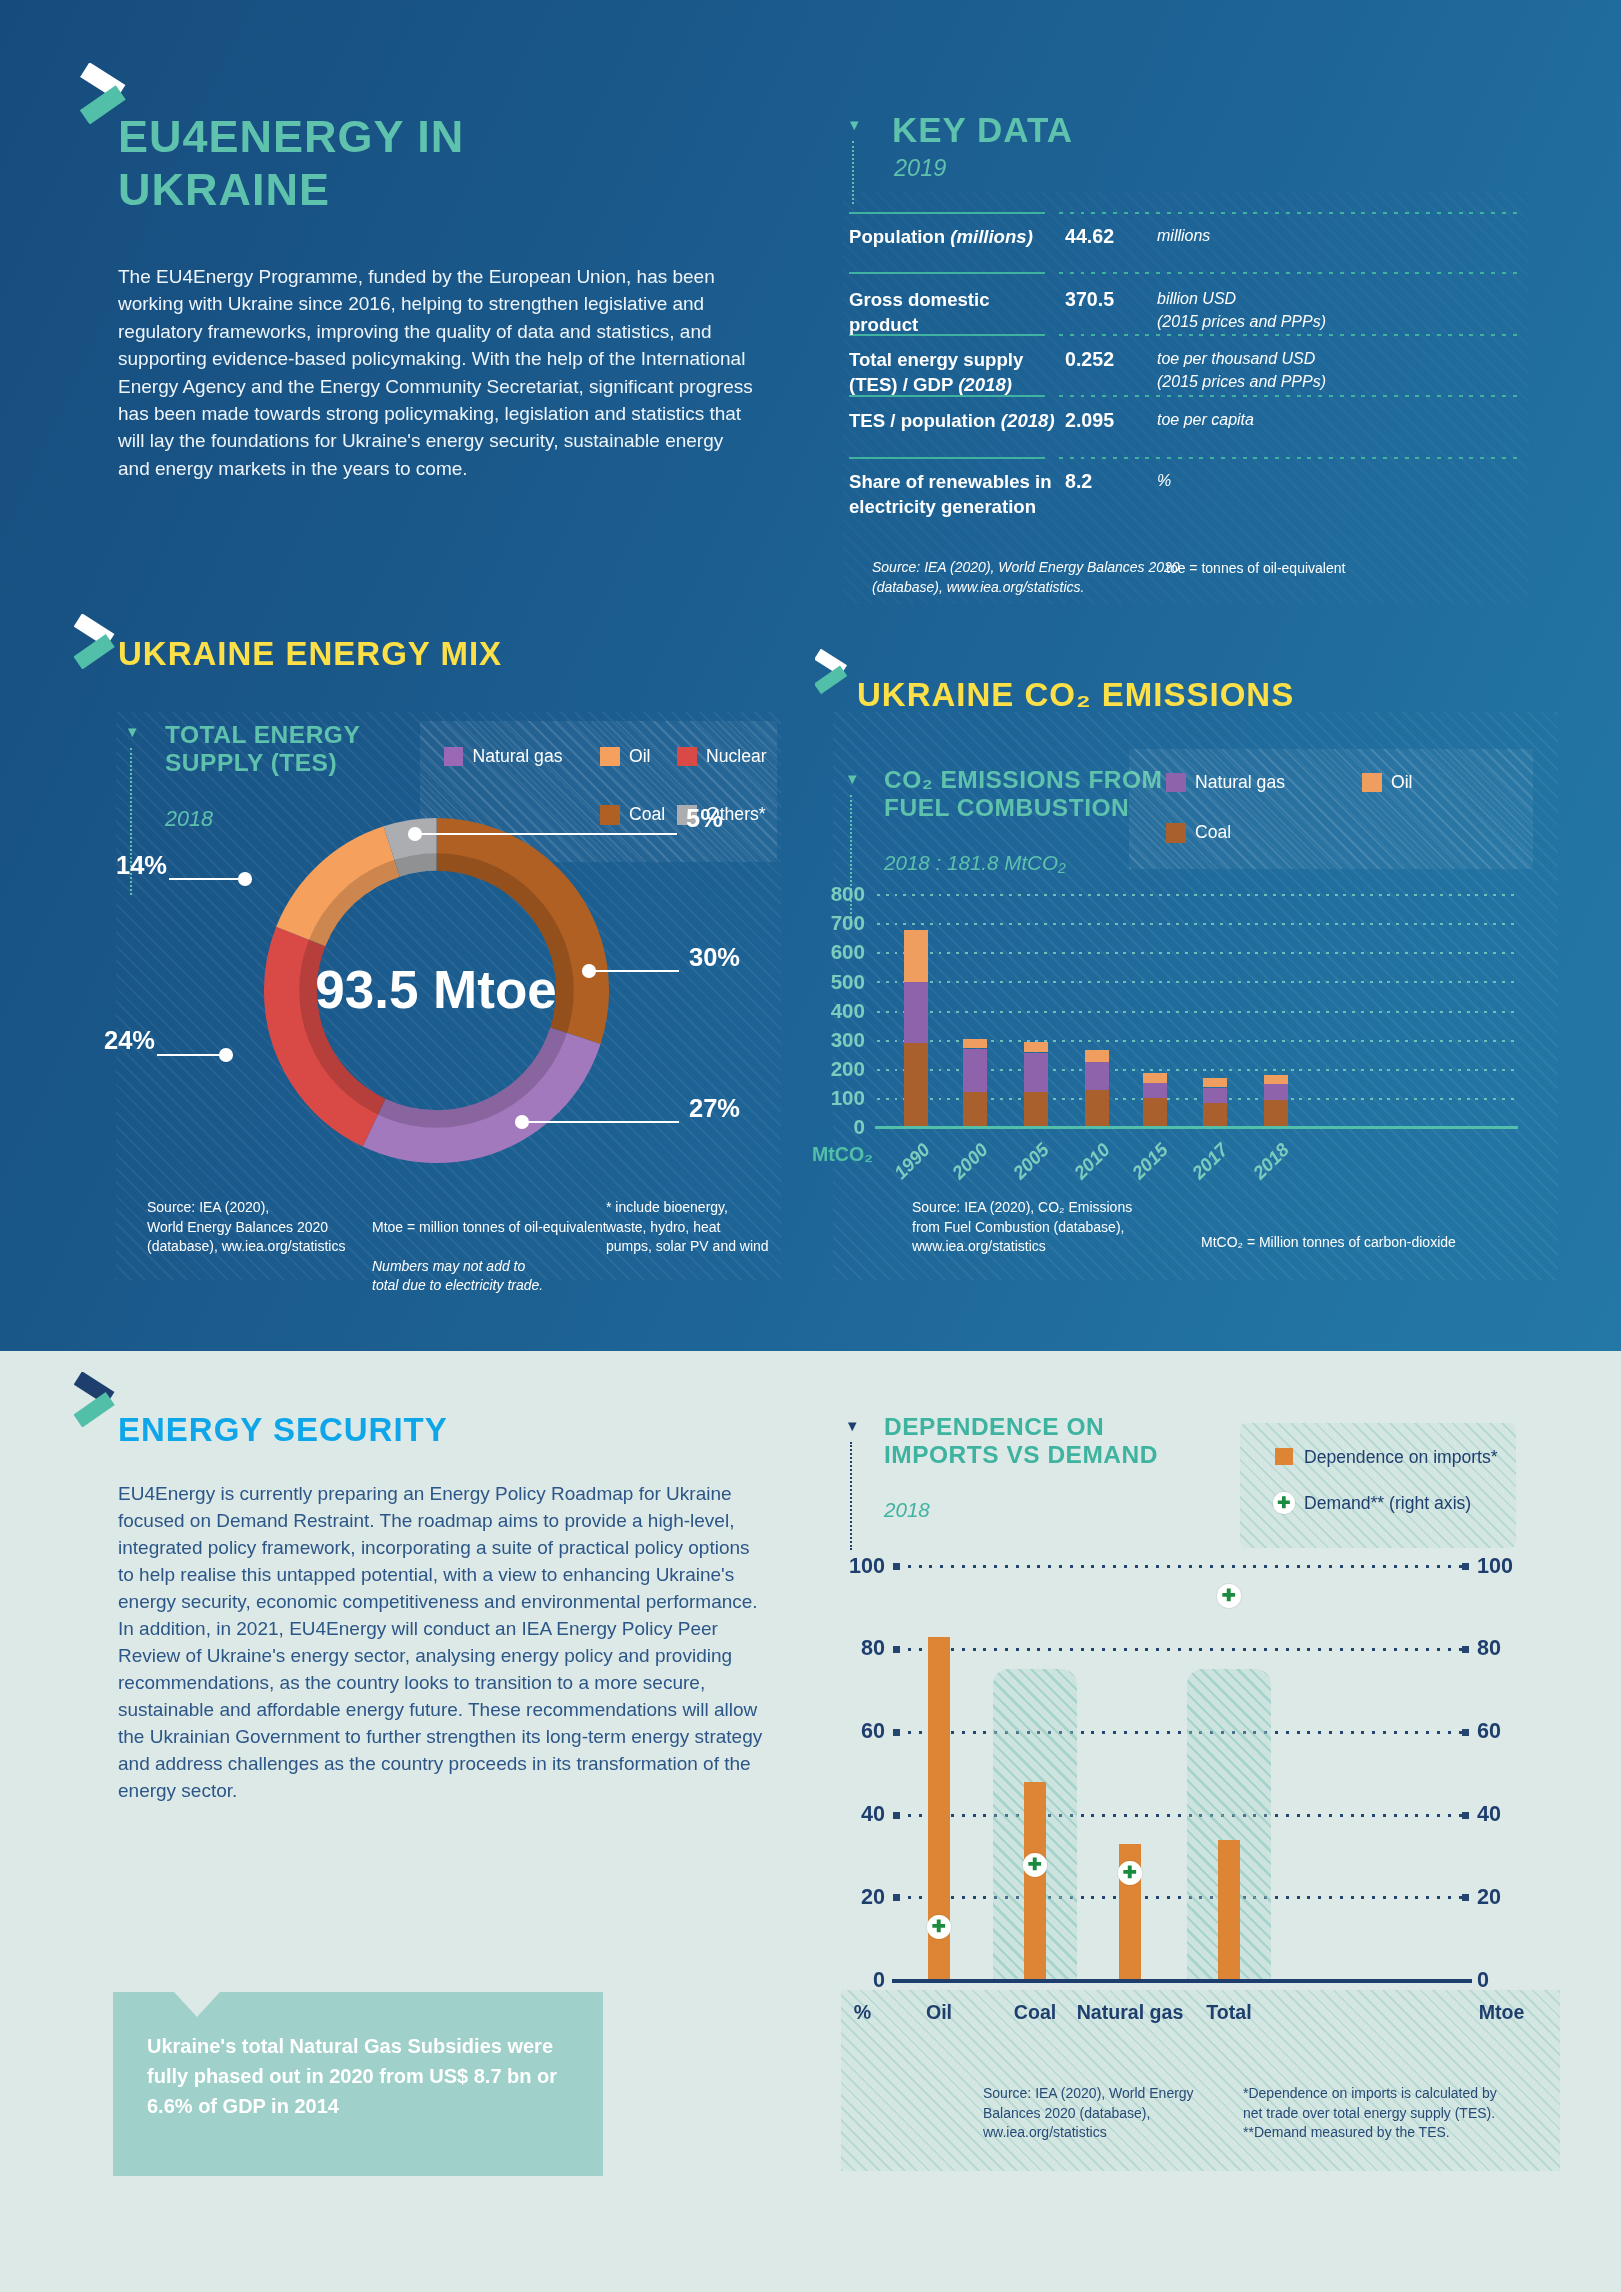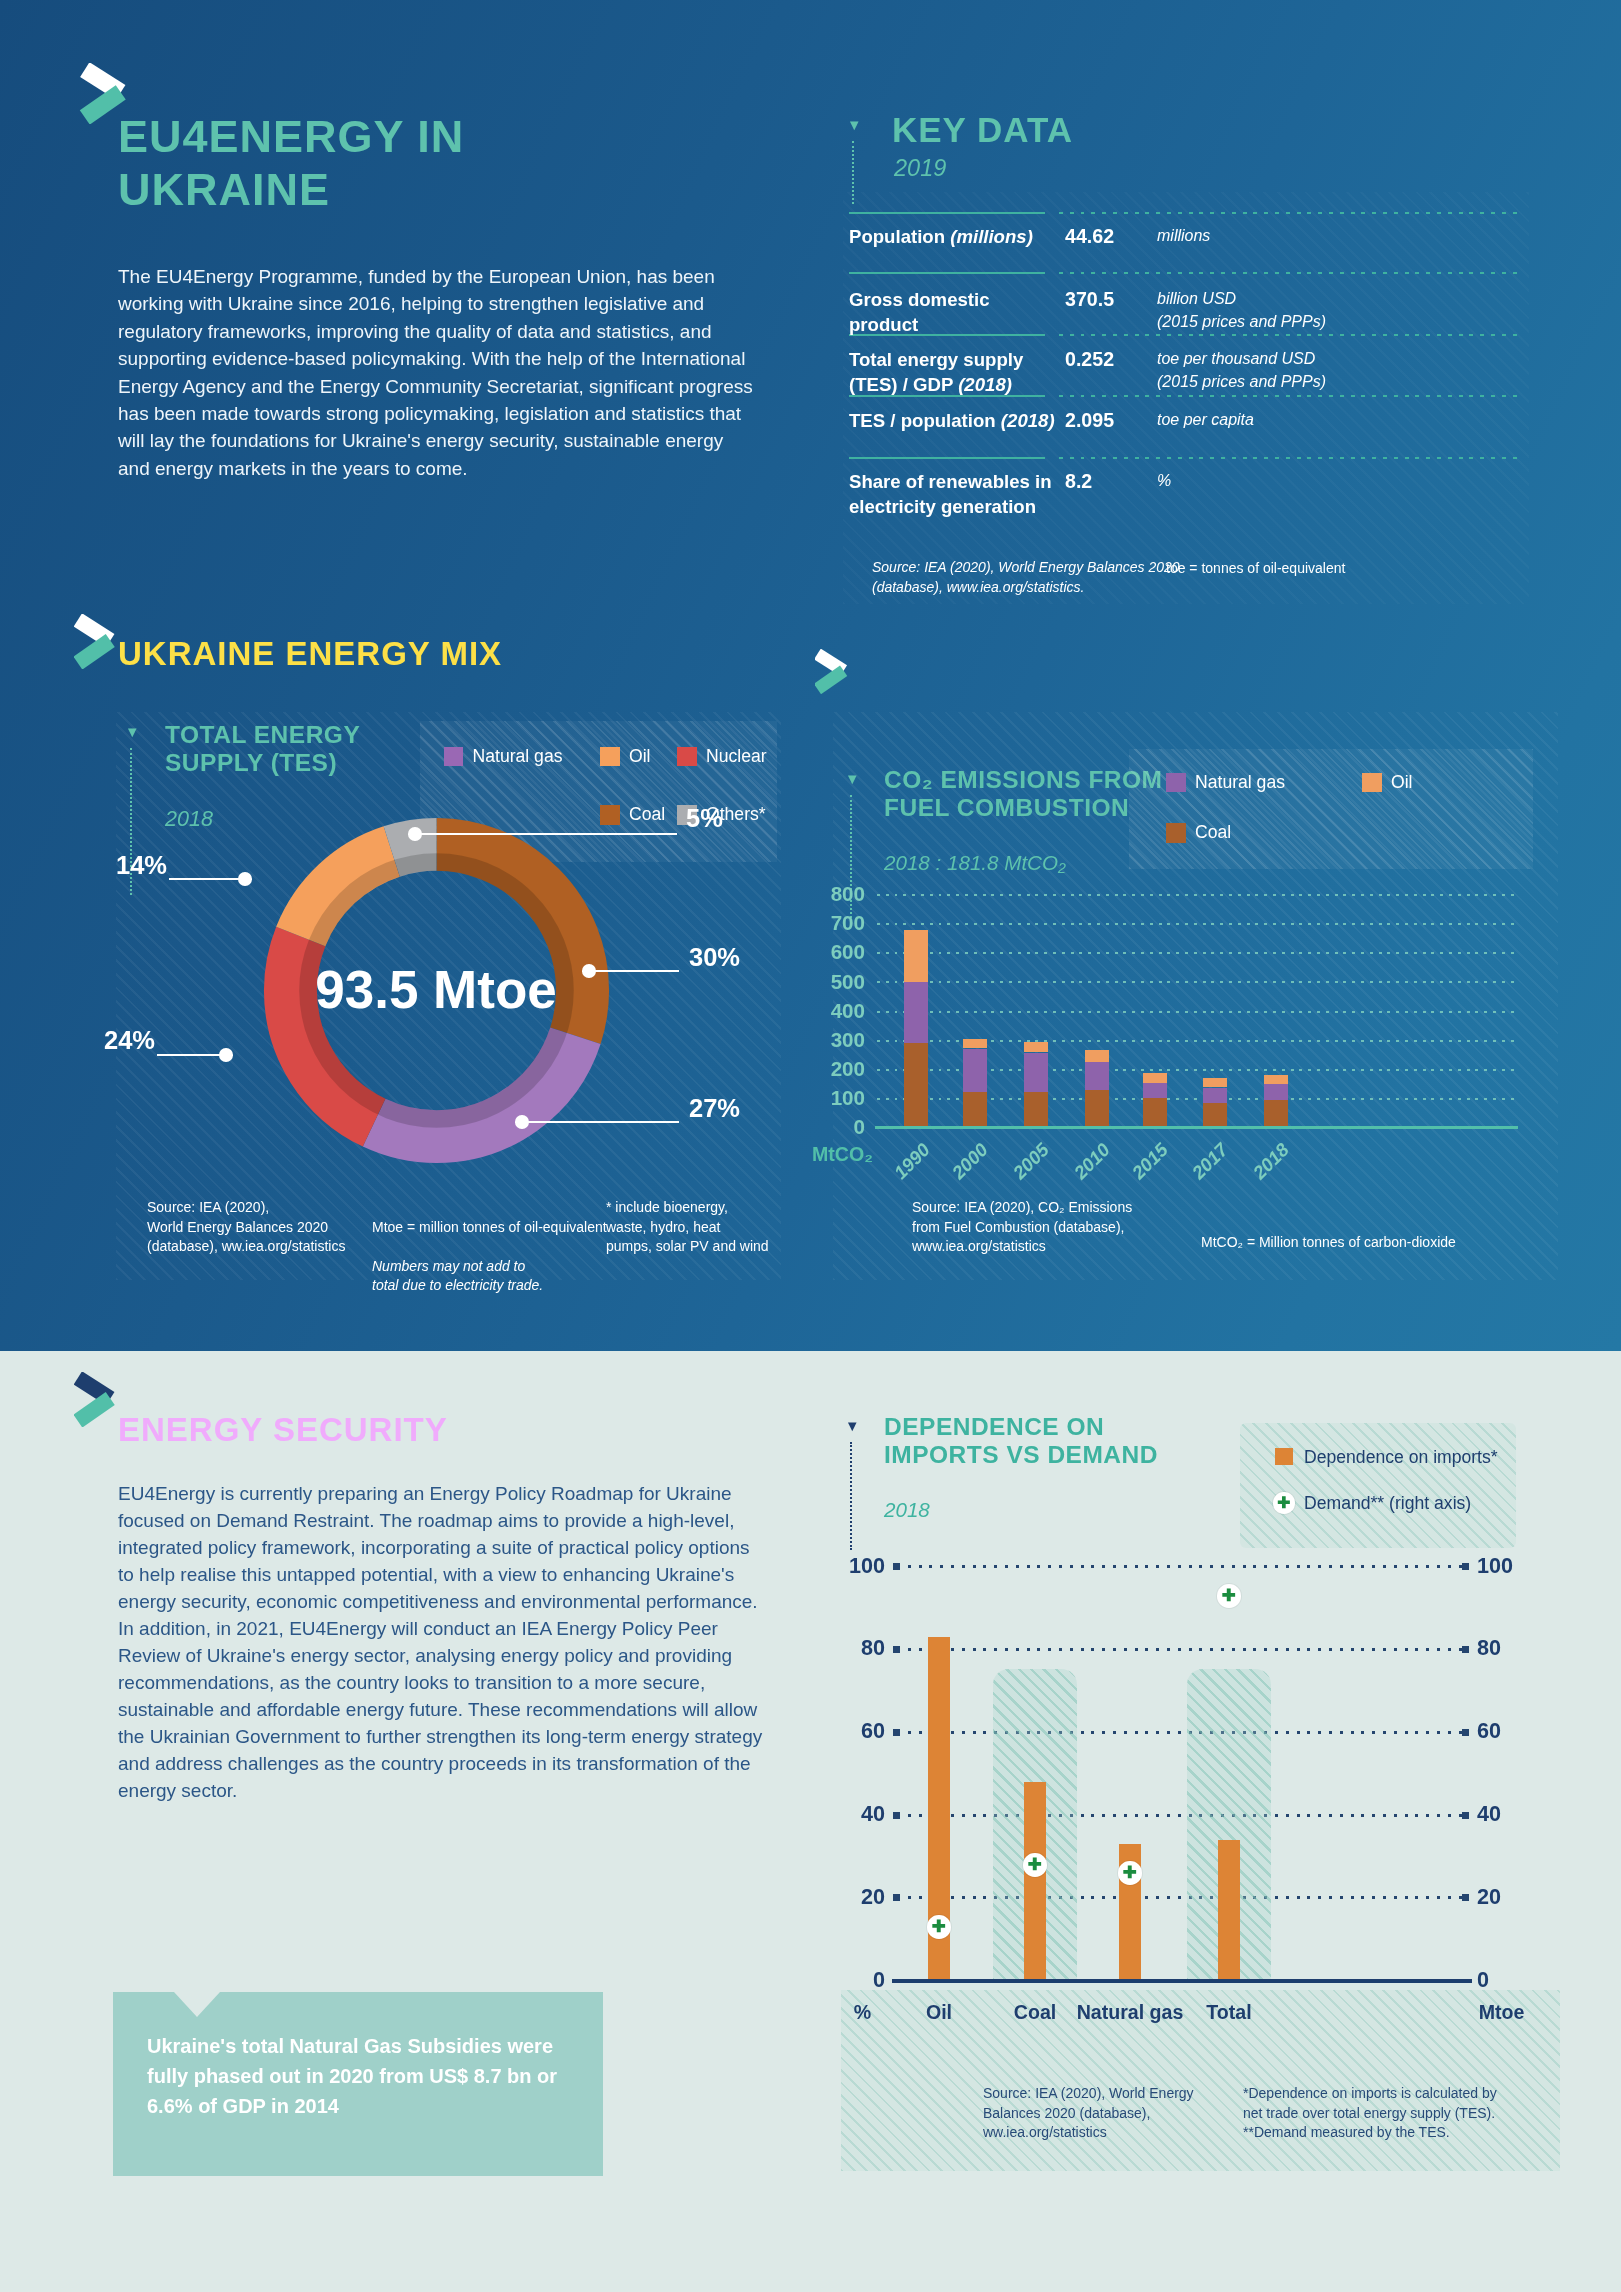--- a/index.html
+++ b/index.html
@@ -24,21 +24,21 @@
   .logo.navy .la{stroke:#1e3e6e;}
   
   .marker{position:absolute;width:21.6px;}
   .marker .tri{display:block;color:#5ec2ad;font-size:14.7px;line-height:14.7px;}
   .marker .dotline{margin:7.8px 0 0 4.9px;height:63px;width:0;border-left:2.9px dotted #5ec2ad;}
   .marker.navy .tri{color:#1e3e6e;} .marker.navy .dotline{border-left-color:#1e3e6e;}
   
   .h1{position:absolute;left:118px;top:110px;width:588px;color:#5ec2ad;font-weight:bold;
       font-size:45px;line-height:53px;letter-spacing:1px;white-space:pre-line;}
   .sec-title{position:absolute;color:#fde047;font-weight:bold;font-size:33px;letter-spacing:1px;}
-  .sec-title.dark{color:#f0abfc;}
+  .sec-title.dark{color:#0ea5e9;}
   .subhead{position:absolute;color:#5ec2ad;font-weight:bold;font-size:24.5px;line-height:28px;
            letter-spacing:0.5px;white-space:pre-line;}
   .subhead.dark{color:#3eb3a0;}
   .yearlab{position:absolute;color:#5ec2ad;font-style:italic;font-size:21.6px;}
   .yearlab.dark{color:#3eb3a0;}
   .body-text{position:absolute;left:118px;top:263px;width:635px;color:#eef5fa;
              font-size:19px;line-height:27.4px;}
   .note{position:absolute;color:#ffffff;font-size:14px;line-height:19.6px;white-space:pre-line;}
   .note.it{font-style:italic;}
   .note.navy{color:#274a78;}
@@ -247,20 +247,21 @@
   </div>
   <div class="note" style="left: 606px; top: 1198px; width: 172px; white-space: pre-line;">* include bioenergy,
 waste, hydro, heat
 pumps, solar PV and wind</div>
 
   <div class="hatch-blue" style="left:833px;top:712px;width:725px;height:568px;"></div>
   <svg class="logo" style="left:815px;top:649px;" width="35" height="45" viewBox="0 0 44 56">
     <path class="la" d="M3 6 L36 27"></path>
       <path class="lb" d="M3 50 L36 27"></path>
   </svg>
+  <div class="sec-title" style="left:857px;top:676px;">UKRAINE CO₂ EMISSIONS</div>
 
   <div class="marker" style="left:845px;top:772px;">
     <span class="tri">▼</span>
     <div class="dotline" style="height:127px;"></div>
   </div>
   <div class="subhead" style="left: 884px; top: 766px; width: 323px; white-space: pre-line;">CO₂ EMISSIONS FROM
 FUEL COMBUSTION</div>
   <div class="yearlab" style="left:884px;top:851px;font-size:20.6px;">2018 : 181.8 MtCO₂</div>
 
   <div class="legendbox-blue" style="left:1129px;top:749px;width:404px;height:120px;">

